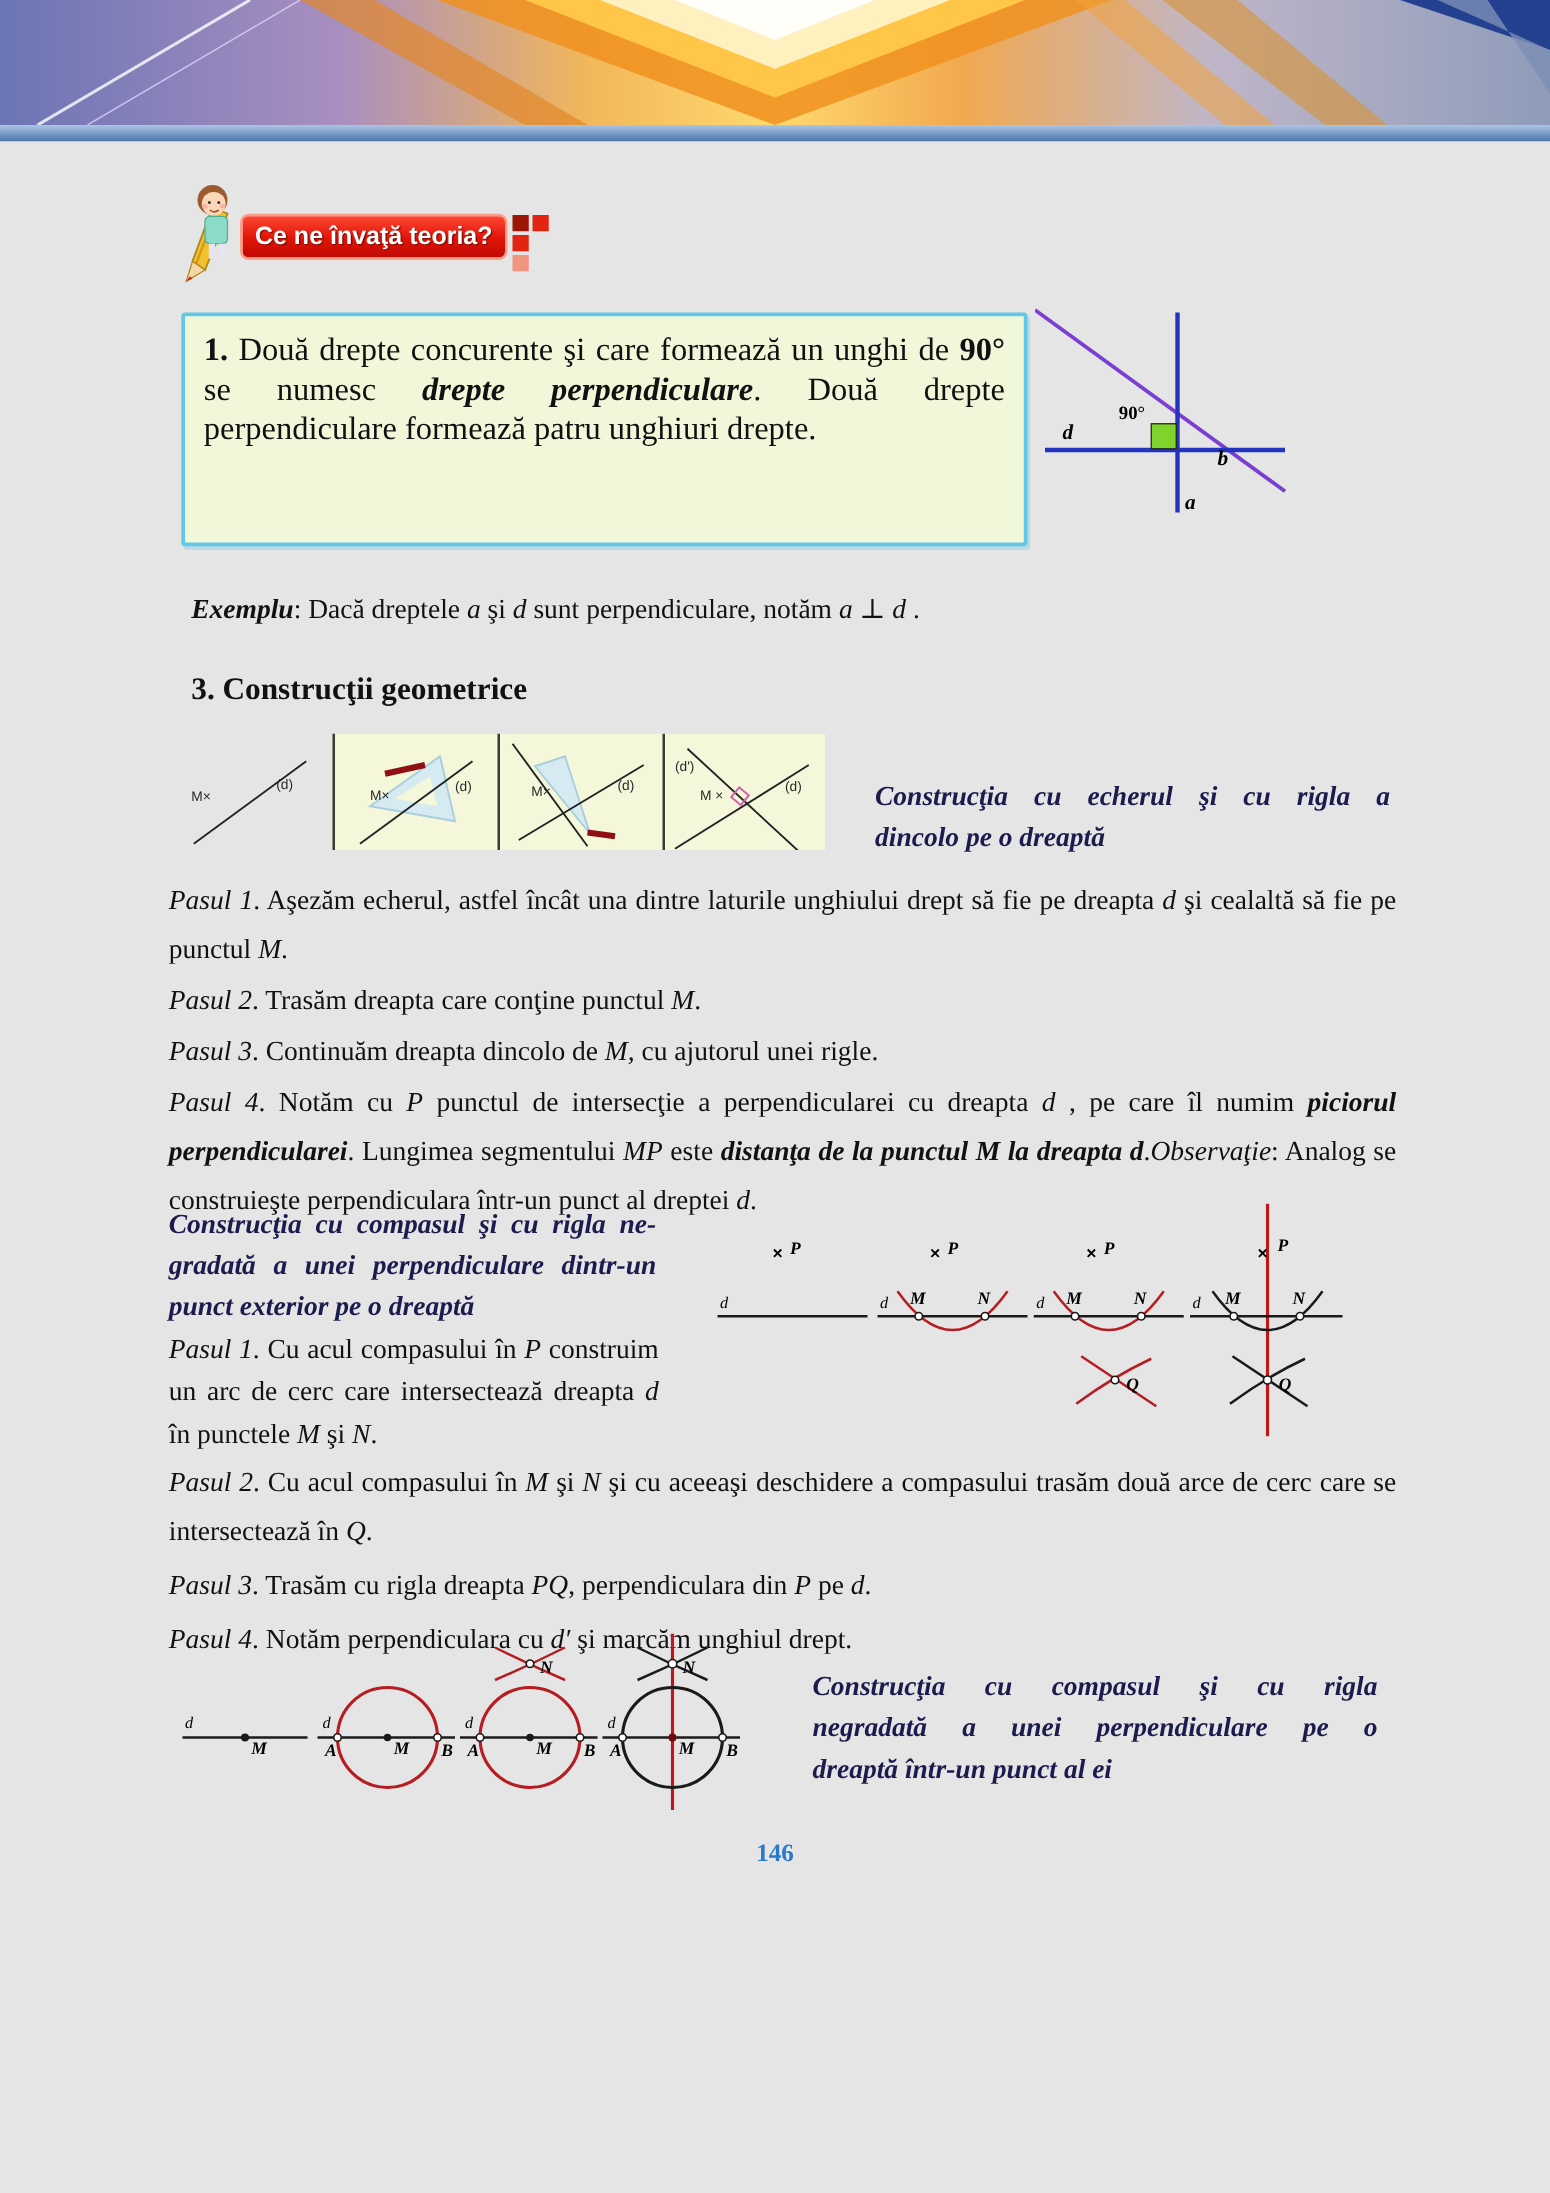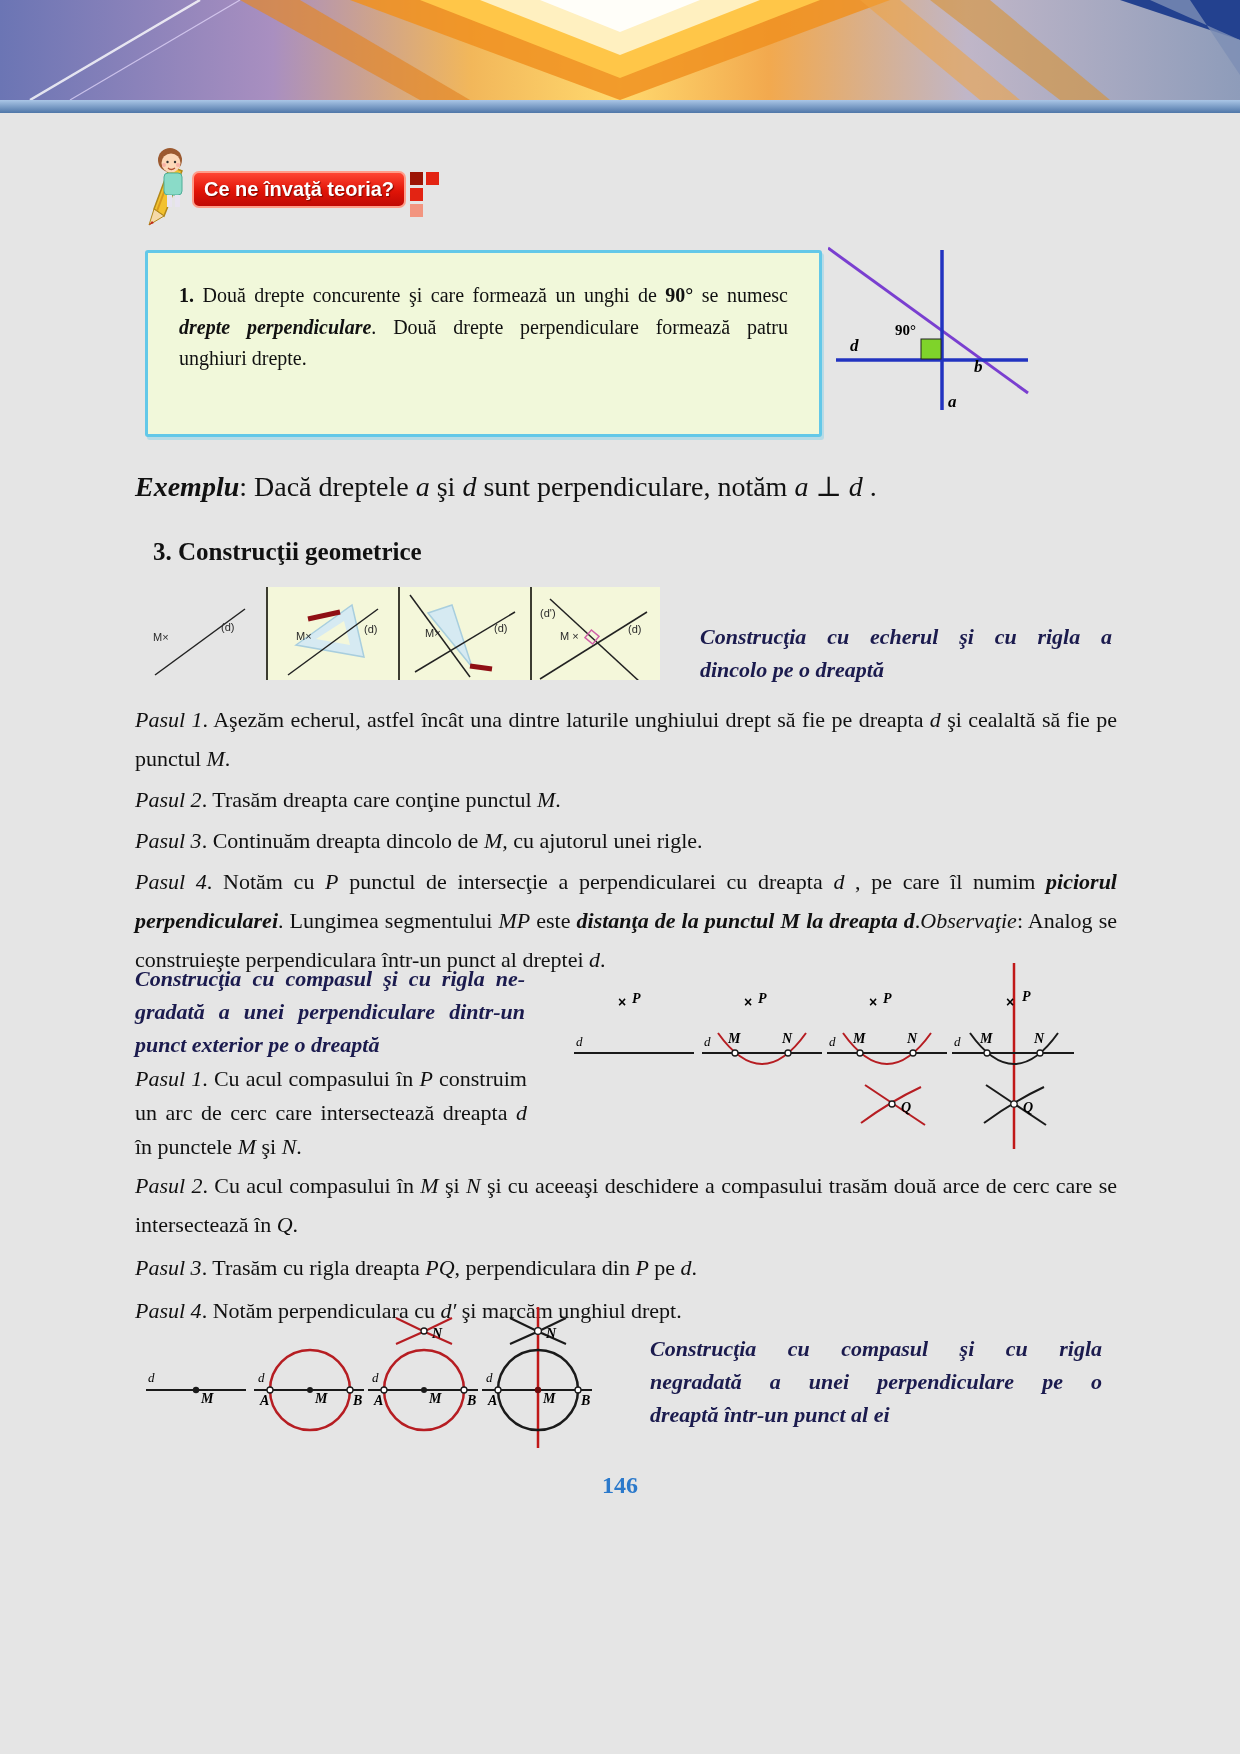--- a/index.html
+++ b/index.html
@@ -17,52 +17,52 @@
              border:2px solid #ff9d8a;box-sizing:border-box;
              display:flex;align-items:center;justify-content:center;}
   .badge-bar span{font-family:"Liberation Sans","DejaVu Sans",sans-serif;
                   font-size:20px;font-weight:bold;color:#ffffff;text-shadow:1px 1px 1px #7e0a02;}
   .deco-sq{position:absolute;width:13px;height:13px;}
 
   
   .theory-box{position:absolute;left:145px;top:250px;width:677px;height:187px;box-sizing:border-box;
               background:#f1f8da;border:3px solid #63c8e8;border-radius:3px;
               padding:11px 15px 0 15px;box-shadow:2px 3px 0 rgba(99,200,232,.35);}
-  .theory-box p{margin:16px;font-size:20px;line-height:31.5px;text-align:justify;}
+  .theory-box p{margin:0;font-size:26px;line-height:31.5px;text-align:justify;}
 
   
   .s-b{font-weight:bold;}
   .s-i{font-style:italic;}
   .s-bi{font-weight:bold;font-style:italic;}
 
   
   .para-block{position:absolute;font-size:22px;}
   .para-block p{margin:0 0 2px;line-height:39px;text-align:justify;}
-  .exemplu{position:absolute;left:135px;top:470px;width:920px;font-size:28px;line-height:33px;}
+  .exemplu{position:absolute;left:153px;top:470px;width:920px;font-size:22px;line-height:33px;}
   .heading{position:absolute;left:135px;top:538px;font-size:25px;font-weight:bold;margin-left:18px;}
 
   
   .navy-title{position:absolute;color:#1b1b4e;font-weight:bold;font-style:italic;font-size:22px;}
   .navy-title .jl{line-height:33px;text-align:justify;text-align-last:justify;}
   .navy-title .ll{line-height:33px;text-align:left;}
 
   
   .strip-bg{position:absolute;left:267px;top:587px;width:393px;height:93px;background:#f4f7da;}
   .strip-sep{position:absolute;top:587px;width:2px;height:93px;background:#3c3c30;}
   svg text{font-family:"Liberation Serif","DejaVu Serif",serif;}
   .t-sans{font-family:"Liberation Sans","DejaVu Sans",sans-serif;}
   .lbl-big{font-size:17px;font-weight:bold;font-style:italic;}
   .lbl-ang{font-size:15px;font-weight:bold;}
   .lbl-strip{font-size:11px;fill:#2a2a2a;}
   .lbl-pt{font-size:14px;font-weight:bold;font-style:italic;}
   .lbl-d{font-size:13px;font-style:italic;}
   .lbl-x{font-size:14px;font-weight:bold;}
 
   .page-num{position:absolute;left:560px;top:1472px;width:120px;text-align:center;
-            font-size:24px;font-weight:bold;color:#2b79cb;}
+            font-size:20px;font-weight:bold;color:#2b79cb;}
 </style>
 </head>
 <body>
 
 <div id="page">
 
   <svg class="banner" viewBox="0 0 1240 100" preserveAspectRatio="none">
     <defs>
       <linearGradient id="gBase" x1="0" y1="0" x2="1" y2="0">
         <stop offset="0" stop-color="#6b75b4"></stop>

